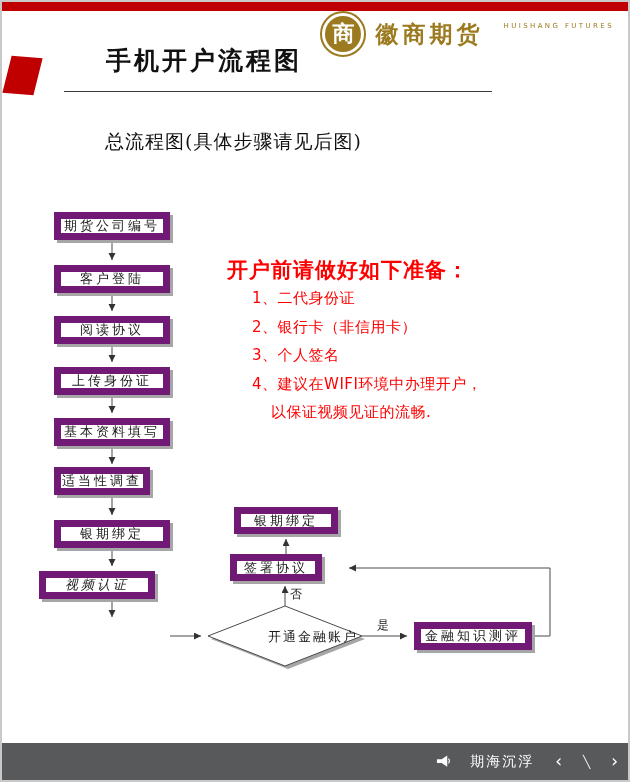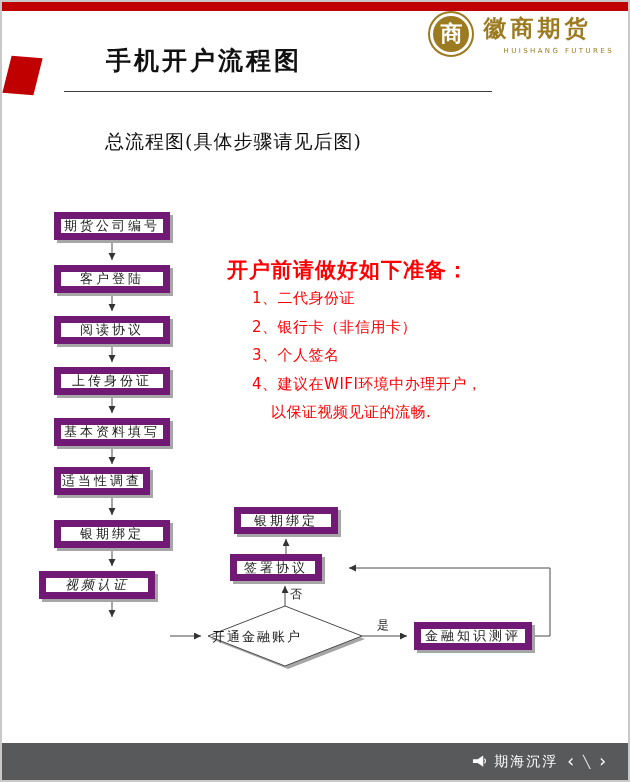--- a/index.html
+++ b/index.html
@@ -31,58 +31,58 @@
     border:2px solid var(--logo-gold, #9c7a1f);
     display:flex; align-items:center; justify-content:center;
     background:#fff; position:relative;
   }
   .logo-circle .inner {
     width:36px; height:36px; border-radius:50%;
     background:var(--logo-gold, #9c7a1f);
     color:#fff; display:flex; align-items:center; justify-content:center;
     font-size:22px; font-weight:bold;
   }
-  .logo-text { display:flex; flex-direction:column; }
+  .logo-text { display:flex; flex-direction:row; }
   .logo-cn { font-size:23px; font-weight:bold; letter-spacing:4px; color:var(--logo-gold, #9c7a1f); }
   .logo-en { font-size:7px; letter-spacing:2.4px; color:var(--logo-gold, #9c7a1f); margin-top:3px; text-align:center; font-family:"DejaVu Sans", sans-serif;padding-left:20px; }
   .subtitle {
     position:absolute; left:103px; top:127px;
     font-size:19px; letter-spacing:1px; color:#111;
   }
   .flow-lines { position:absolute; left:0; top:0; }
   .fbox {
     position:absolute; height:28px; background:#fff;
     border:7px solid #701a75; box-shadow:3px 3px 0 #a6a6a6;
     display:flex; align-items:center; justify-content:center;
     font-size:13px; letter-spacing:3px; color:#1a1a1a; white-space:nowrap;
   }
   .diamond-label {
     position:absolute; left:210px; top:626px; width:146px;
-    text-align:left; font-size:13px; letter-spacing:2px; color:#1a1a1a;
+    text-align:right; font-size:13px; letter-spacing:2px; color:#1a1a1a;
   }
   .edge-label { position:absolute; font-size:12px; color:#1a1a1a; }
   .edge-label.no  { left:288px; top:584px; }
   .edge-label.yes { left:375px; top:615px; }
   .notes-heading {
     position:absolute; left:225px; top:254px;
     font-size:21px; font-weight:bold; color:var(--note-red, #ff0000);
     letter-spacing:1px; font-family:"DejaVu Sans", sans-serif;
   }
   .notes-list {
     position:absolute; left:250px; top:282px; width:340px;
     color:var(--note-red, #ff0000); font-size:15px;
     font-family:"DejaVu Sans", sans-serif;
   }
   .notes-list .note-item { line-height:28.5px; letter-spacing:0.5px; }
   .notes-list .note-item.indent { padding-left:19px; }
   .footer {
     position:absolute; left:0; right:0; bottom:0; height:37px;
     background:var(--footer-bg, #58595b);
     display:flex; align-items:center; justify-content:flex-end;
-    padding-right:20px; gap:7px; color:#fff;
+    padding-right:8px; gap:19px; color:#fff;
     font-family:"DejaVu Sans", sans-serif;
     margin-top:40px;
   }
   .footer .brand { font-size:14px; letter-spacing:2px; }
   .footer .chev { font-size:17px; line-height:1; cursor:pointer; padding:0 2px; }
   .footer .divider { font-size:12px; opacity:0.9; }
   .megaphone { display:block; }
 </style>
 </head>
 <body>

